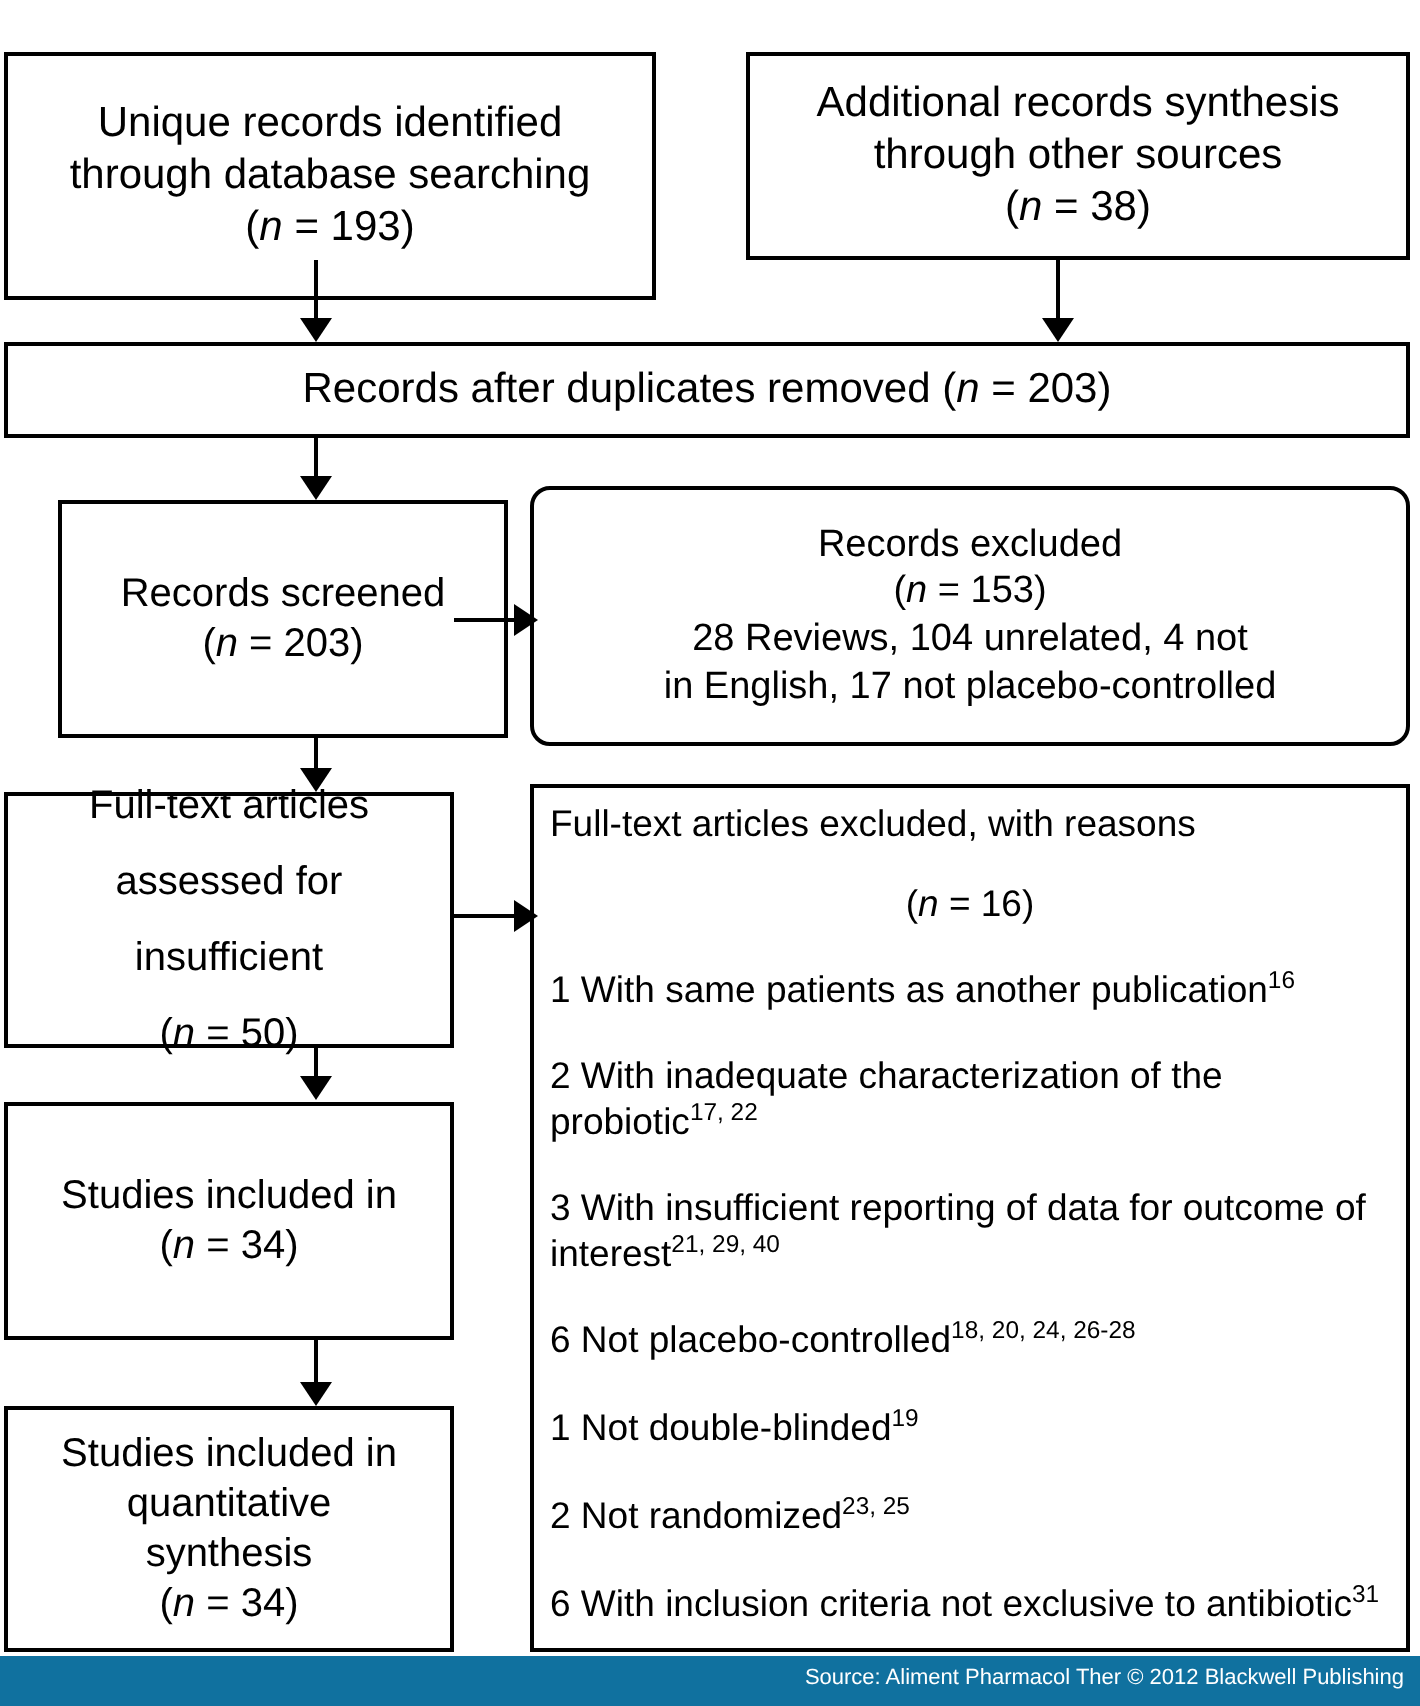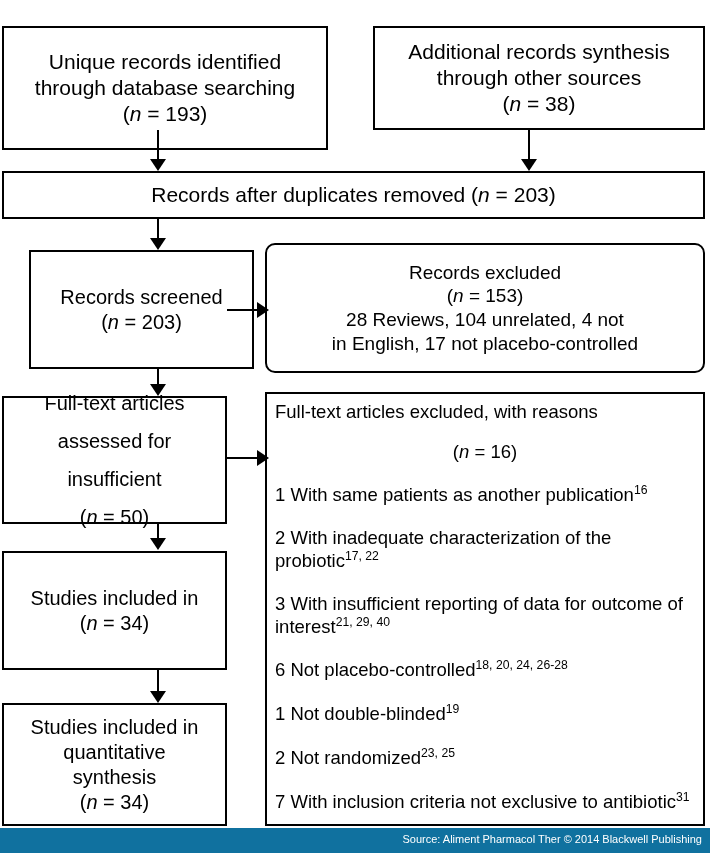--- a/index.html
+++ b/index.html
@@ -190,21 +190,21 @@
 
   <div class="node leftflow" id="node-ftexcl">
     <div class="line head">Full-text articles excluded, with reasons</div>
     <div class="line headn"><span>(</span><em class="n">n</em><span> = 16)</span></div>
     <div class="reason"><span>1 With same patients as another publication</span><sup>16</sup></div>
     <div class="reason"><span>2 With inadequate characterization of the probiotic</span><sup>17, 22</sup></div>
     <div class="reason"><span>3 With insufficient reporting of data for outcome of interest</span><sup>21, 29, 40</sup></div>
     <div class="reason"><span>6 Not placebo-controlled</span><sup>18, 20, 24, 26-28</sup></div>
     <div class="reason"><span>1 Not double-blinded</span><sup>19</sup></div>
     <div class="reason"><span>2 Not randomized</span><sup>23, 25</sup></div>
-    <div class="reason"><span>7 With inclusion criteria not exclusive to antibiotic</span><sup>31</sup></div>
+    <div class="reason"><span>6 With inclusion criteria not exclusive to antibiotic</span><sup>31</sup></div>
   </div>
 
   <div class="hline" style="left:227px; top:457px; width:32px;"></div>
   <div class="arrow-right" style="left:257px; top:450px;"></div>
 
   <div class="vline" style="left:157px; top:524px; height:15px;"></div>
   <div class="arrow-down" style="left:150px; top:538px;"></div>
 
   <div class="node" id="node-qual">
     <div class="line">Studies included in</div>
@@ -215,16 +215,16 @@
   <div class="arrow-down" style="left:150px; top:691px;"></div>
 
   <div class="node" id="node-quant">
     <div class="line">Studies included in</div>
     <div class="line">quantitative</div>
     <div class="line">synthesis</div>
     <div class="line"><span>(</span><em class="n">n</em><span> = 34)</span></div>
   </div>
 
   <div class="source-bar">
-    <div class="source-text">Source: Aliment Pharmacol Ther © 2014 Blackwell Publishing</div>
+    <div class="source-text">Source: Aliment Pharmacol Ther © 2012 Blackwell Publishing</div>
   </div>
 
 </div>
 
 </body></html>

